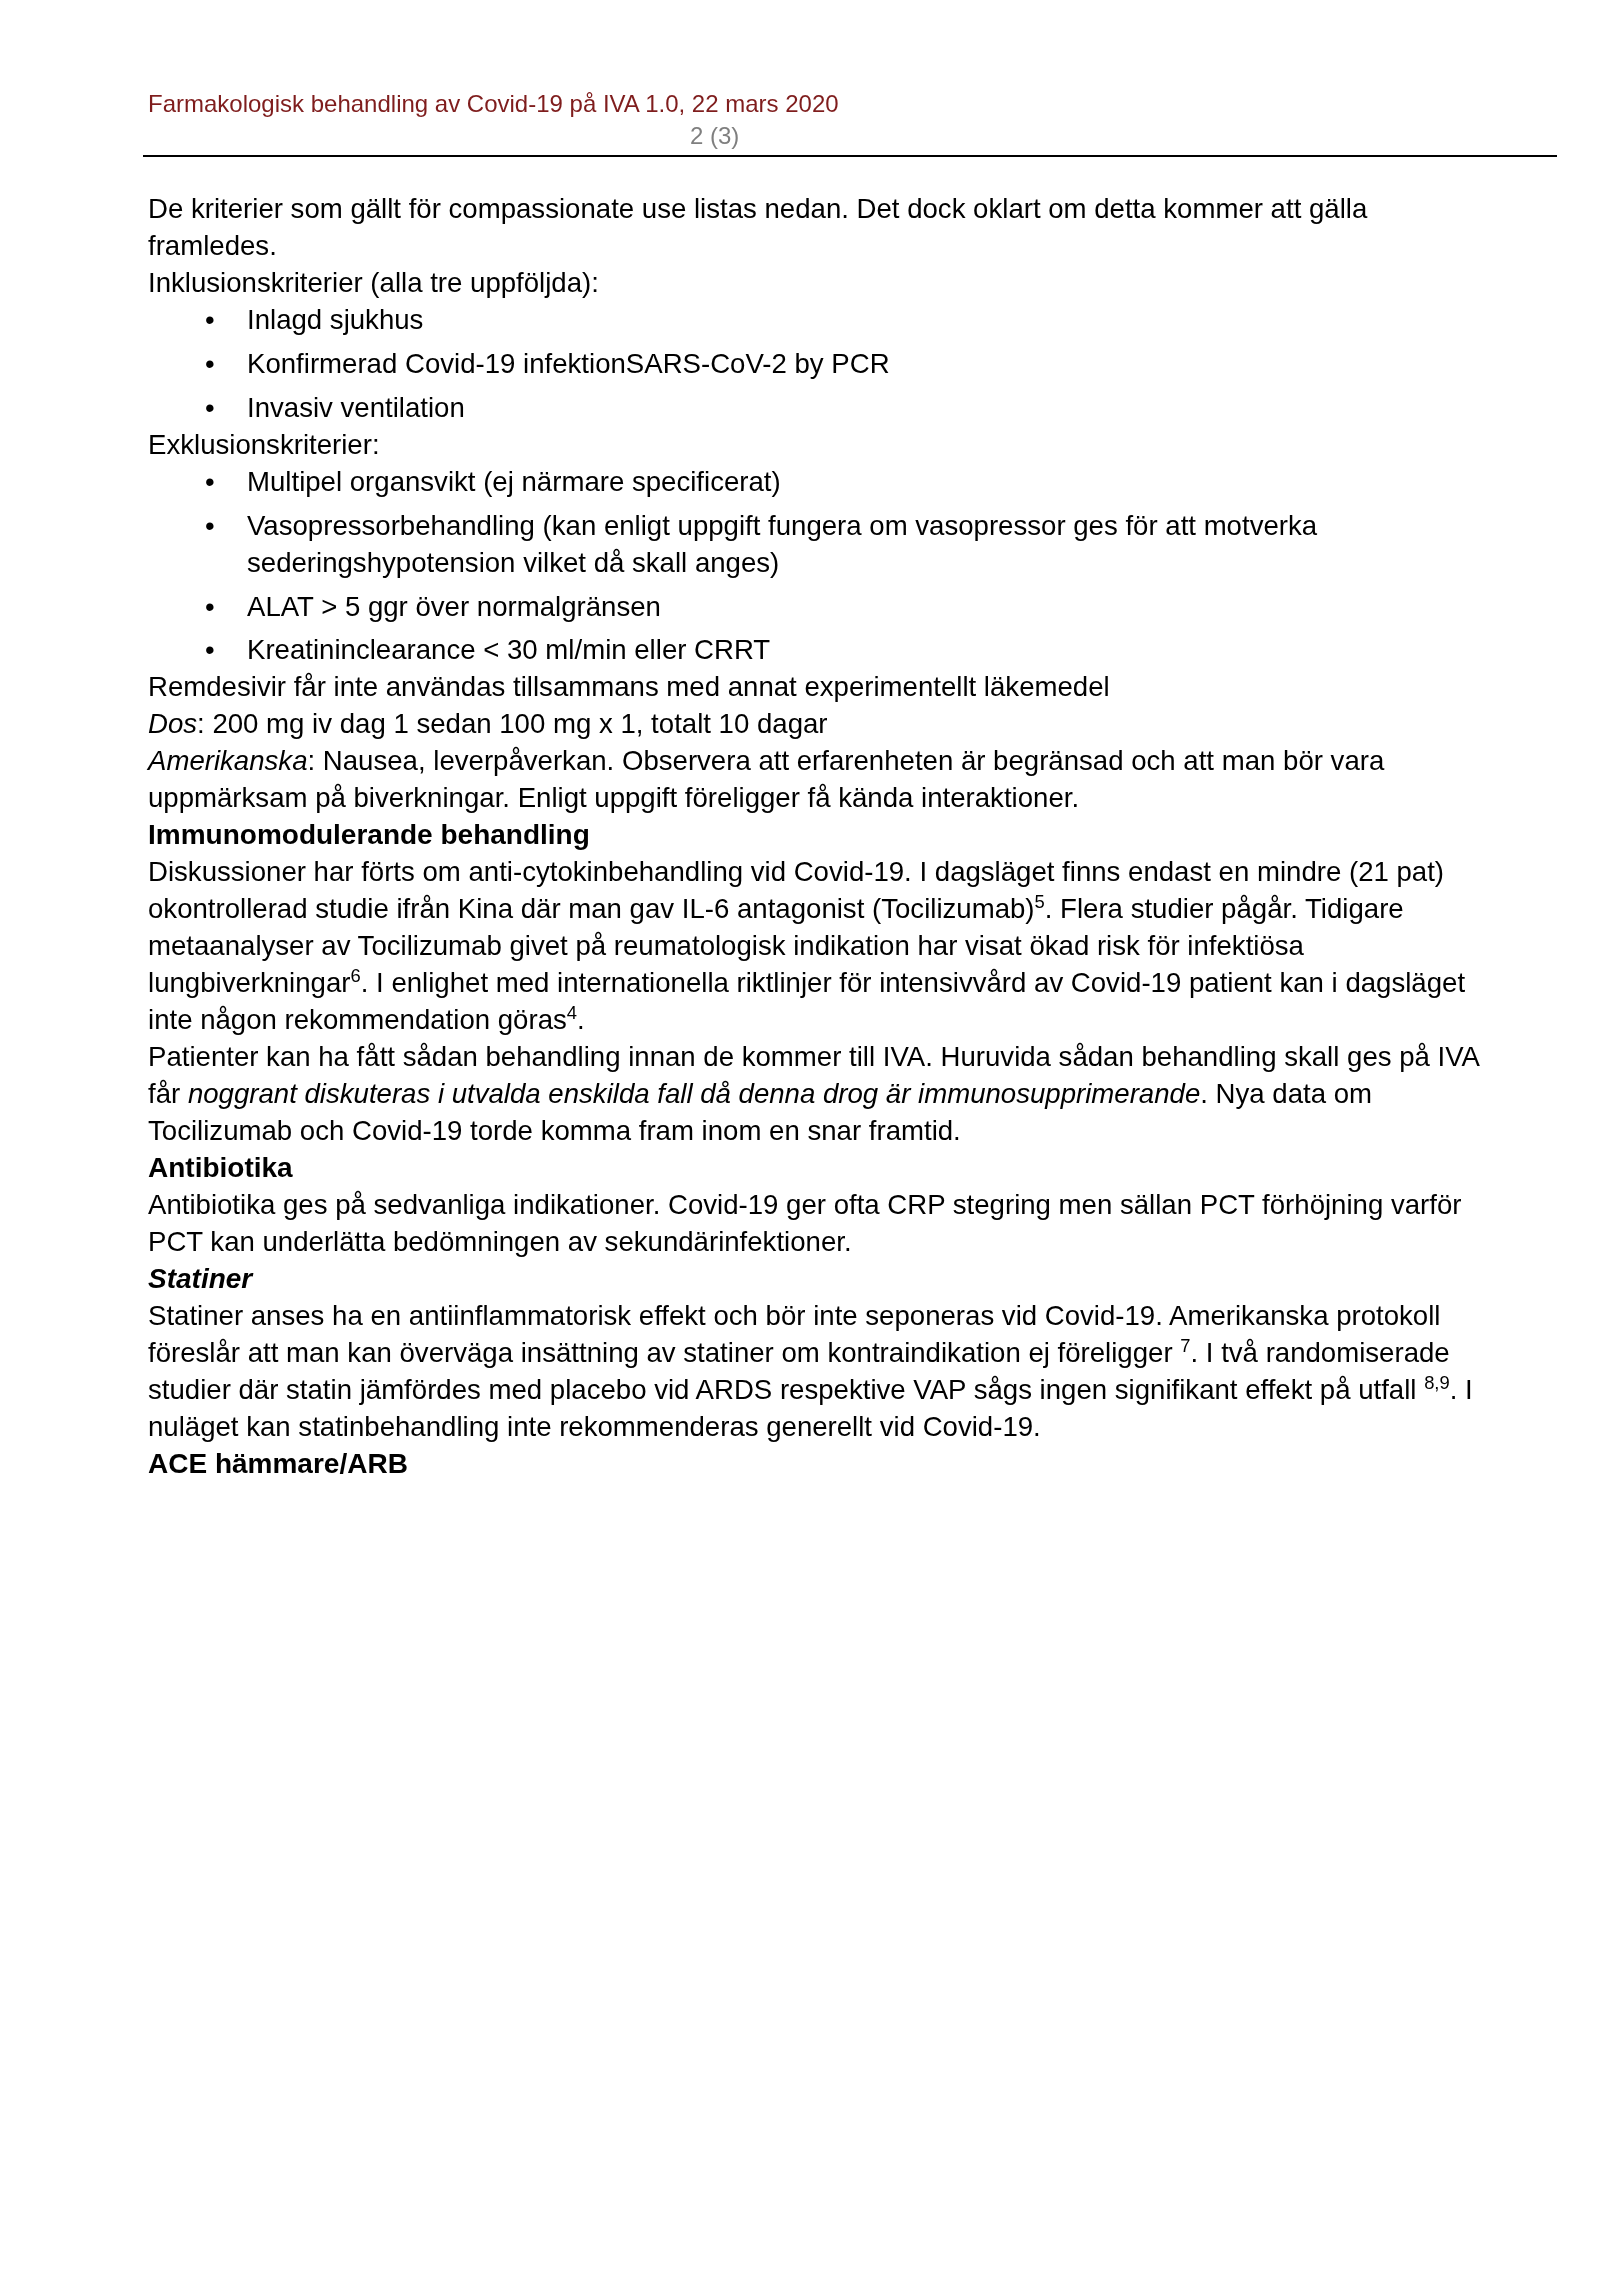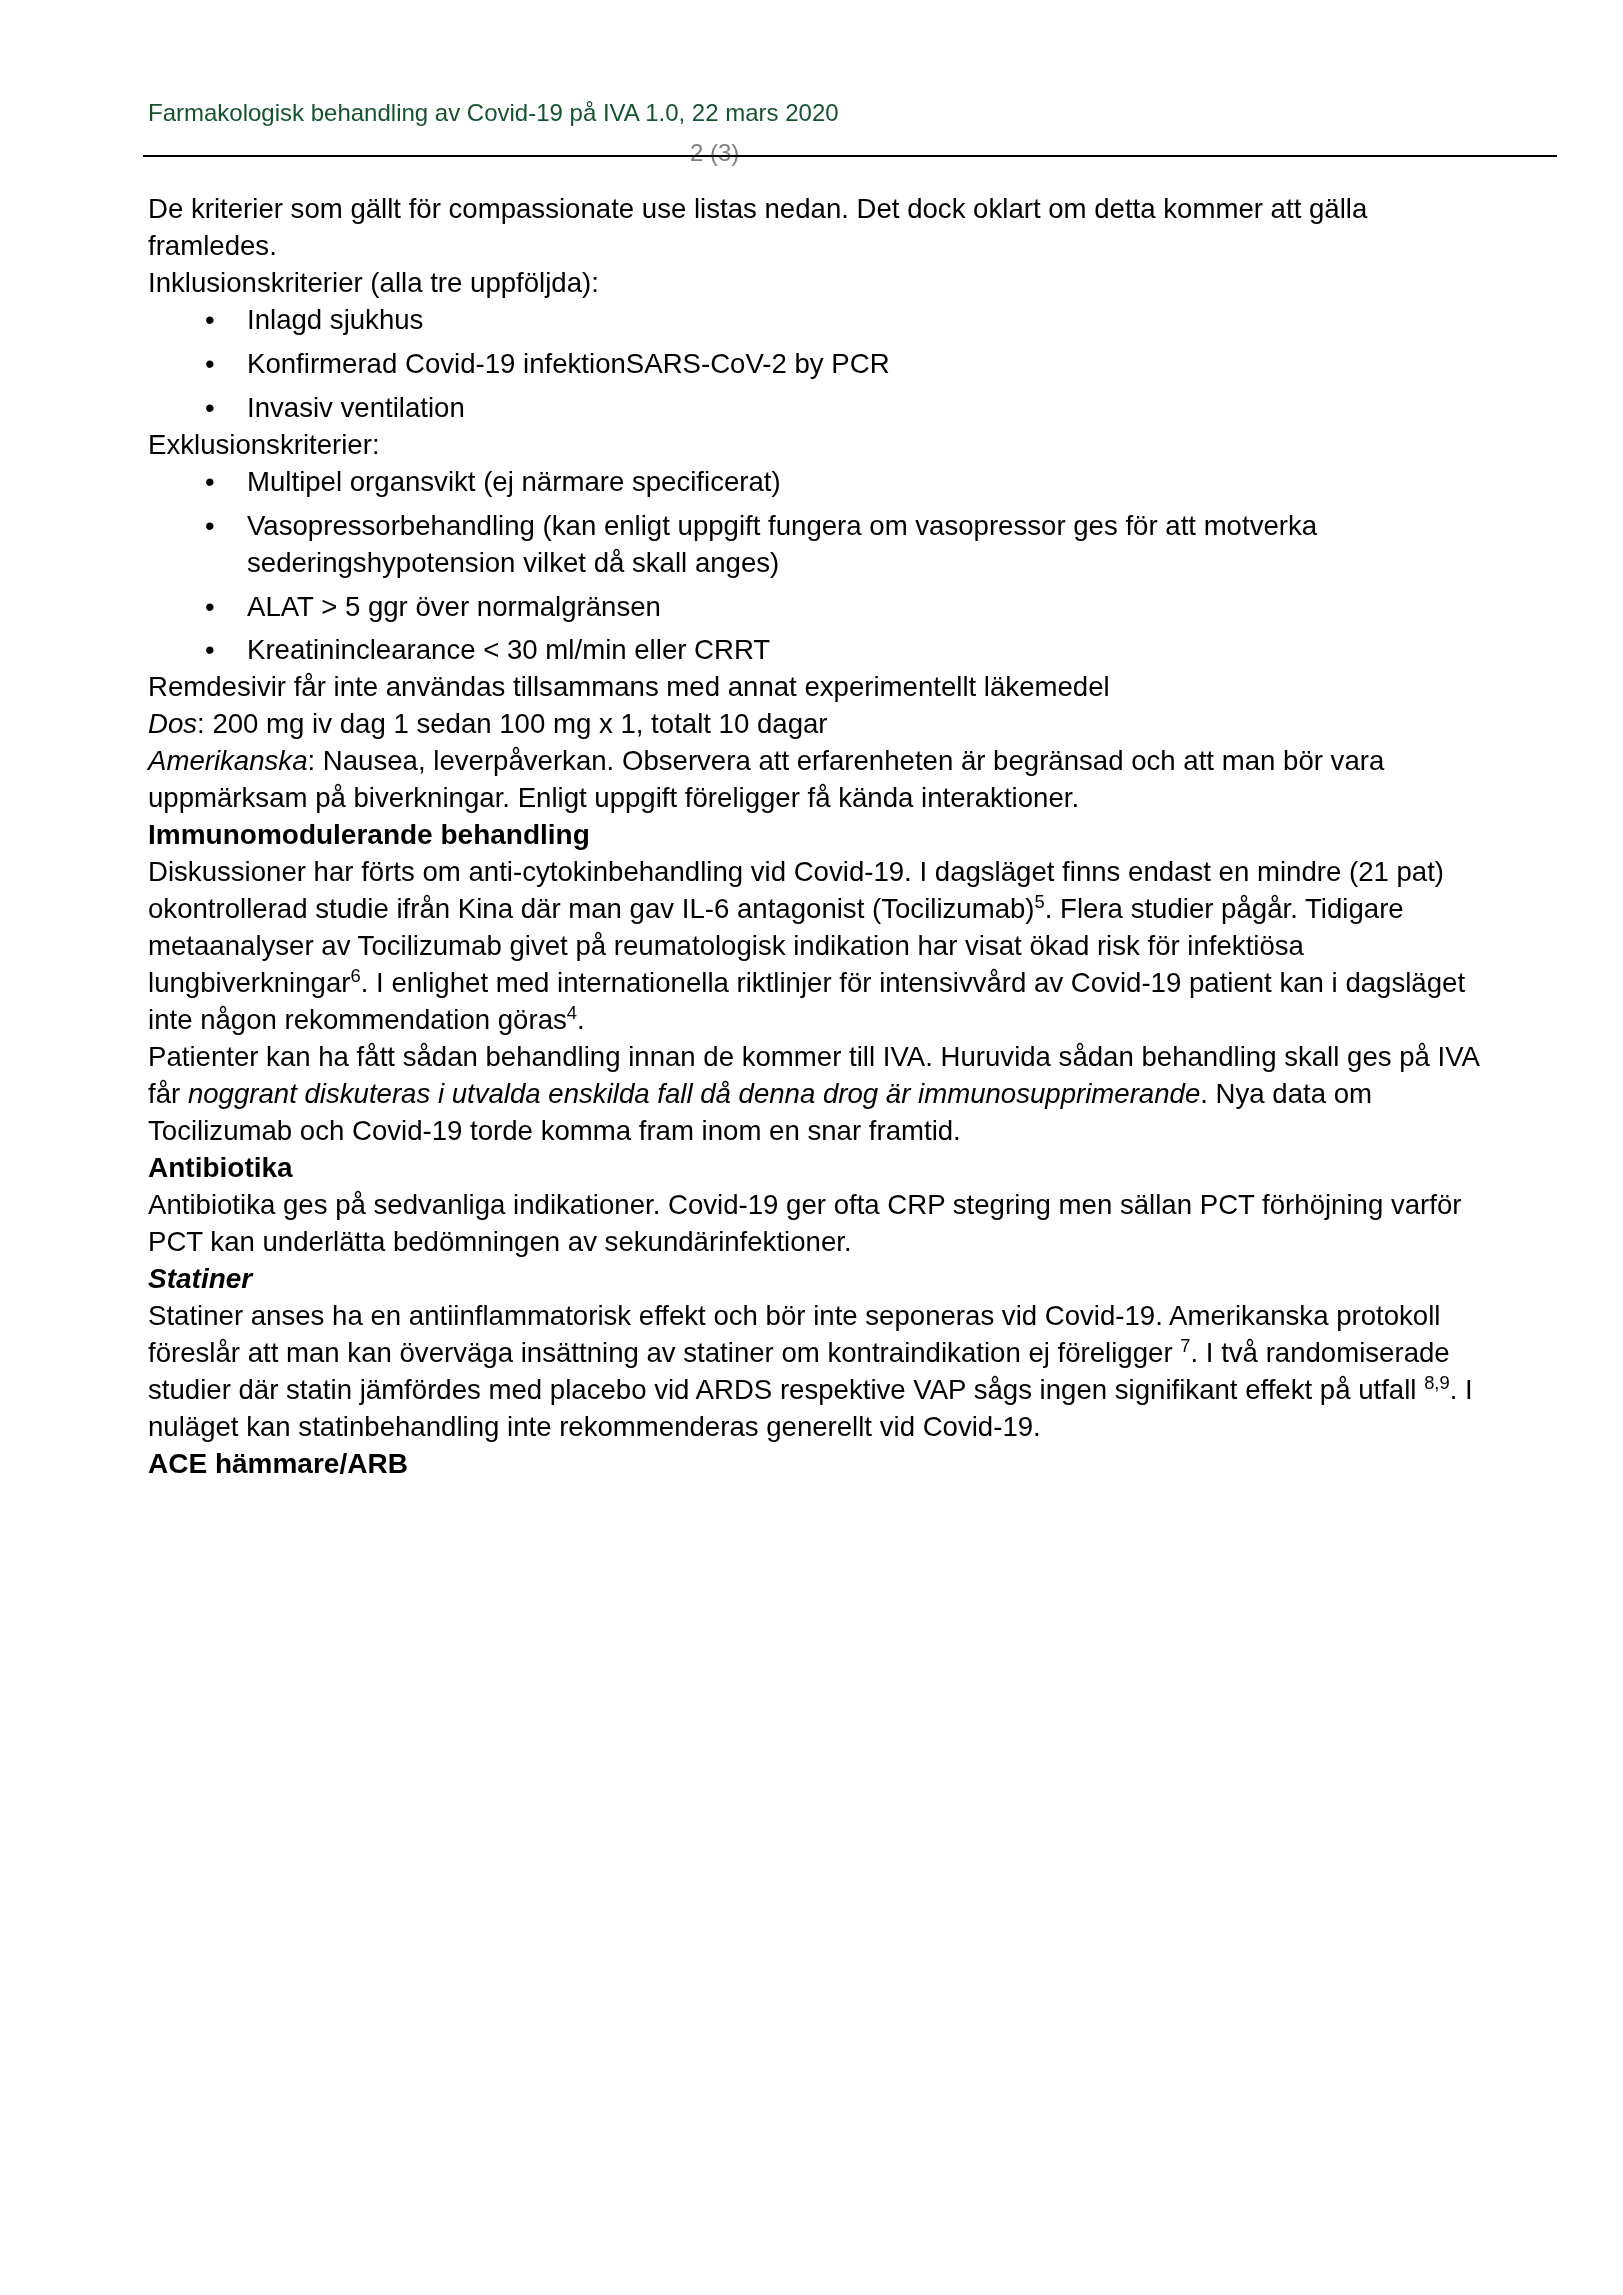--- a/index.html
+++ b/index.html
@@ -9,31 +9,30 @@
     height: 2295px;
     margin: 0 auto;
     background: #ffffff;
     font-family: "Liberation Sans", sans-serif;
     color: #000000;
     overflow: hidden;
   }
   
   .hdr-line1 {
     position: absolute;
-    top: 98px; left: 148px;
+    top: 89px; left: 148px;
     font-size: 24px; line-height: 29px;
-    color: #14532d;
+    color: #7f1d1d;
     white-space: nowrap;
   }
   .hdr-line2 {
     position: absolute;
     top: 121px; left: 690px;
     font-size: 24px; line-height: 29px;
     color: #7f7f7f;
-    margin-top: 17px;
   }
   .hdr-rule {
     position: absolute;
     top: 155px; left: 143px;
     width: 1414px; height: 2.3px;
     background: #000000;
   }
   
   main {
     position: absolute;

